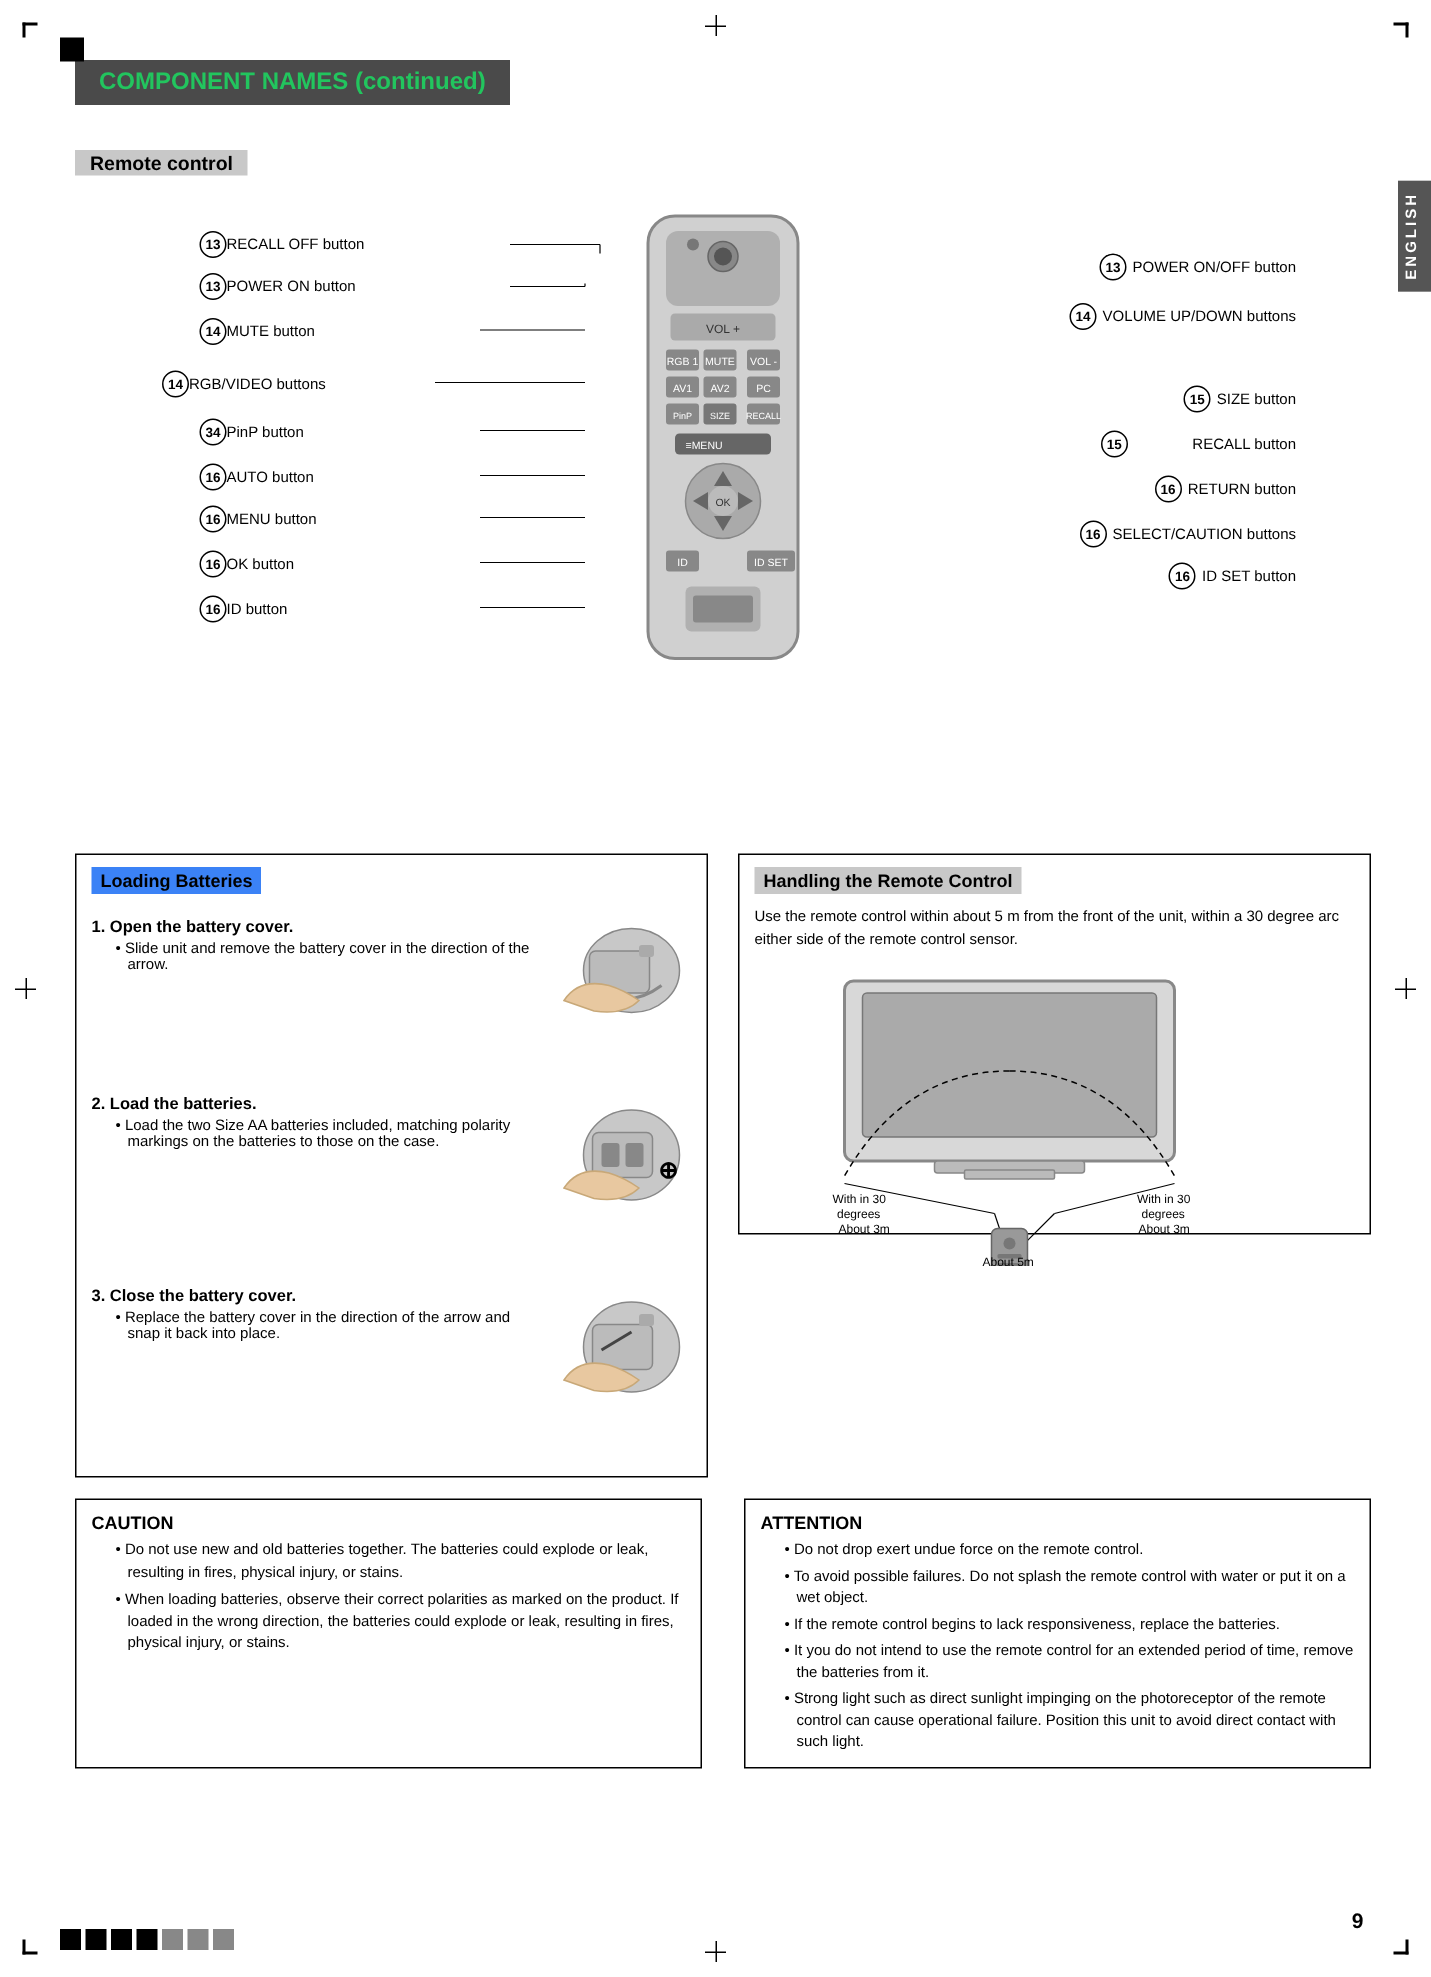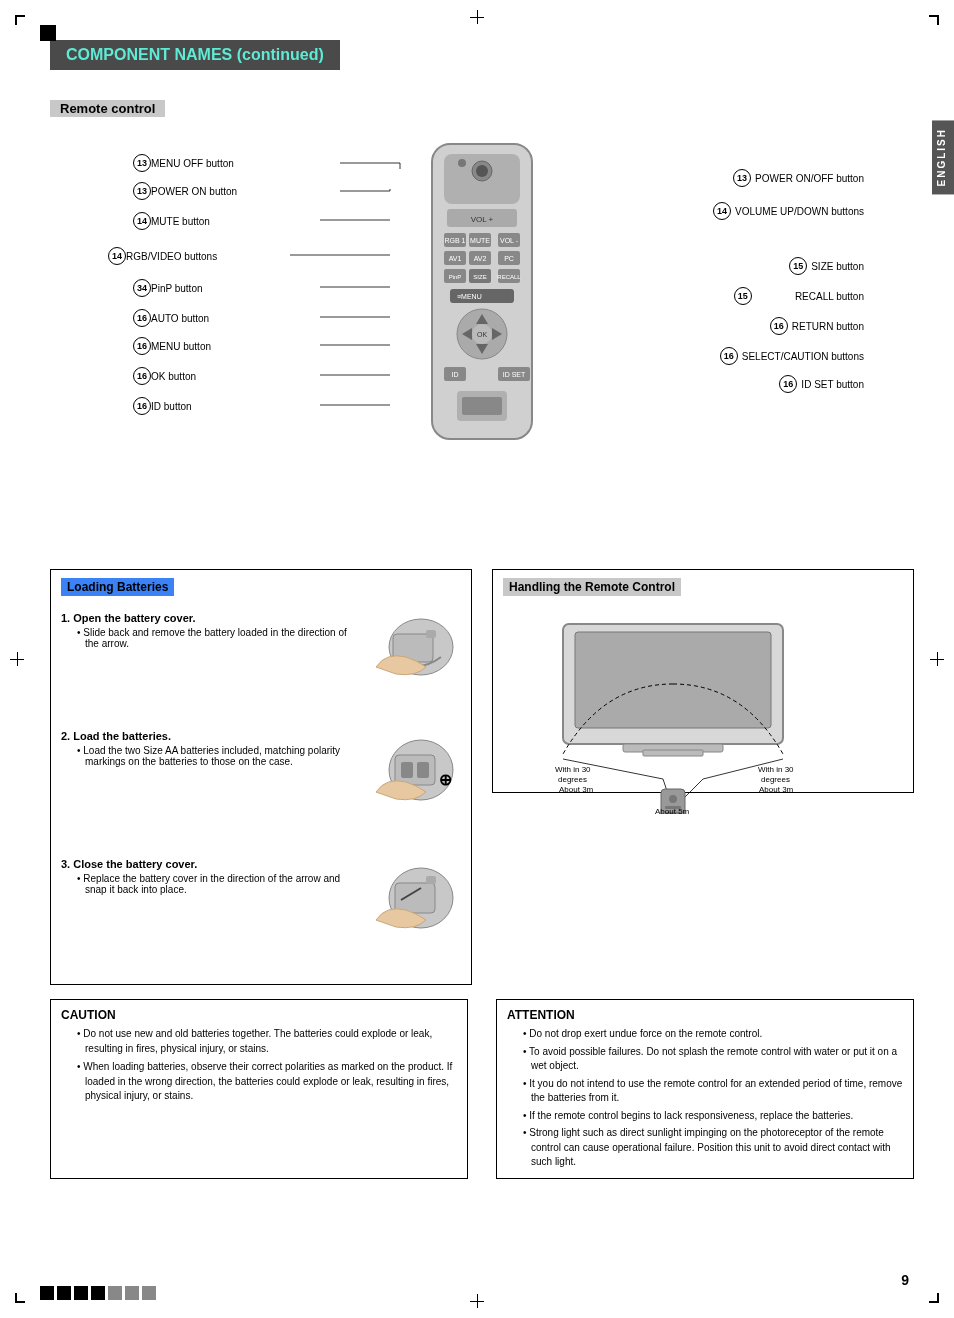--- a/index.html
+++ b/index.html
@@ -43,21 +43,21 @@
     .cross-mark::before { width: 1px; height: 14px; left: 7px; top: 0; }
     .cross-mark::after { width: 14px; height: 1px; top: 7px; left: 0; }
     .cross-top { top: 10px; left: 50%; transform: translateX(-50%); }
     .cross-bottom { bottom: 10px; left: 50%; transform: translateX(-50%); }
     .cross-left { left: 10px; top: 50%; transform: translateY(-50%); }
     .cross-right { right: 10px; top: 50%; transform: translateY(-50%); }
 
     
     .main-title {
       background: #4a4a4a;
-      color: #5eead4;
+      color: #22c55e;
       font-size: 16px;
       font-weight: bold;
       padding: 6px 16px;
       display: inline-block;
       margin-bottom: 16px;
       font-family: Arial, sans-serif;
     }
 
     
     .section-header {
@@ -254,21 +254,21 @@
     <span class="main-title">COMPONENT NAMES (continued)</span>
   </div>
 
   <div style="margin-bottom: 10px;">
     <span class="section-header">Remote control</span>
   </div>
 
   <div class="remote-labels-container">
 
     <div class="lbl" style="top:15px; left:80px; flex-direction: row-reverse;">
-      <span>MENU OFF button</span>
+      <span>RECALL OFF button</span>
         <span class="badge">13</span>
     </div>
     <div class="lbl" style="top:43px; left:80px; flex-direction: row-reverse;">
       <span>POWER ON button</span>
         <span class="badge">13</span>
     </div>
     <div class="lbl" style="top:73px; left:80px; flex-direction: row-reverse;">
       <span>MUTE button</span>
         <span class="badge">14</span>
     </div>
@@ -417,21 +417,21 @@
         <div class="clearfix">
           <svg class="step-img" width="90" height="70" viewBox="0 0 90 70">
             <ellipse cx="50" cy="35" rx="32" ry="28" fill="#c8c8c8" stroke="#888" stroke-width="1"></ellipse>
             <rect x="22" y="22" width="40" height="28" rx="4" fill="#bbb" stroke="#888" stroke-width="1"></rect>
             <path d="M30 50 Q50 60 70 45" stroke="#888" stroke-width="2" fill="none"></path>
             <rect x="55" y="18" width="10" height="8" rx="2" fill="#aaa"></rect>
 
             <path d="M5 55 Q15 40 35 45 Q45 48 55 55 Q45 65 25 62 Z" fill="#e8c8a0" stroke="#c8a878" stroke-width="1"></path>
           </svg>
           <div class="step-title">1. Open the battery cover.</div>
-          <div class="bullet">Slide back and remove the battery loaded in the direction of the arrow.</div>
+          <div class="bullet">Slide unit and remove the battery cover in the direction of the arrow.</div>
         </div>
 
         
         <div class="clearfix" style="margin-top:40px;">
           <svg class="step-img" width="90" height="80" viewBox="0 0 90 80">
             <ellipse cx="50" cy="40" rx="32" ry="30" fill="#c8c8c8" stroke="#888" stroke-width="1"></ellipse>
             <rect x="24" y="25" width="40" height="30" rx="4" fill="#bbb" stroke="#888" stroke-width="1"></rect>
 
             <rect x="30" y="32" width="12" height="16" rx="2" fill="#888"></rect>
             <rect x="46" y="32" width="12" height="16" rx="2" fill="#888"></rect>
@@ -458,20 +458,21 @@
           <div class="step-title">3. Close the battery cover.</div>
           <div class="bullet">Replace the battery cover in the direction of the arrow and snap it back into place.</div>
         </div>
         <div style="height:30px;"></div>
       </div>
     </div>
 
     <div class="bottom-col">
       <div class="box-border">
         <div style="background:#c8c8c8; font-weight:bold; font-size:12px; padding:2px 6px; margin-bottom:8px; display:inline-block;">Handling the Remote Control</div>
+        <div style="font-size:10px; line-height:1.5;">Use the remote control within about 5 m from the front of the unit, within a 30 degree arc either side of the remote control sensor.</div>
 
         
         <div class="handling-diagram">
           <svg width="350" height="200" viewBox="0 0 350 200">
 
             <rect x="60" y="10" width="220" height="120" rx="6" fill="#d8d8d8" stroke="#888" stroke-width="2"></rect>
             <rect x="72" y="18" width="196" height="96" rx="3" fill="#aaa" stroke="#777" stroke-width="1"></rect>
 
             <rect x="120" y="130" width="100" height="8" rx="2" fill="#bbb" stroke="#888" stroke-width="1"></rect>
             <rect x="140" y="136" width="60" height="6" rx="1" fill="#bbb" stroke="#888" stroke-width="1"></rect>
@@ -516,22 +517,22 @@
         <div class="bullet">Do not use new and old batteries together.  The batteries could explode or leak, resulting in fires, physical injury, or stains.</div>
         <div class="bullet" style="margin-top:4px;">When loading batteries, observe their correct polarities as marked on the product. If loaded in the wrong direction, the batteries could explode or leak, resulting in fires, physical injury, or stains.</div>
       </div>
     </div>
 
     <div class="notice-col">
       <div class="notice-title">ATTENTION</div>
       <div class="notice-text">
         <div class="bullet">Do not drop exert undue force on the remote control.</div>
         <div class="bullet" style="margin-top:3px;">To avoid possible failures. Do not splash the remote control with water or put it on a wet object.</div>
+        <div class="bullet" style="margin-top:3px;">If the remote control begins to lack responsiveness, replace the batteries.</div>
         <div class="bullet" style="margin-top:3px;">It you do not intend to use the remote control for an extended period of time, remove the batteries from it.</div>
-        <div class="bullet" style="margin-top:3px;">If the remote control begins to lack responsiveness, replace the batteries.</div>
         <div class="bullet" style="margin-top:3px;">Strong light such as direct sunlight impinging on the photoreceptor of the remote control can cause operational failure. Position this unit to avoid direct contact with such light.</div>
       </div>
     </div>
   </div>
 
   <div class="page-number">9</div>
 
   <div class="black-squares">
     <div class="black-sq"></div>
     <div class="black-sq"></div>

